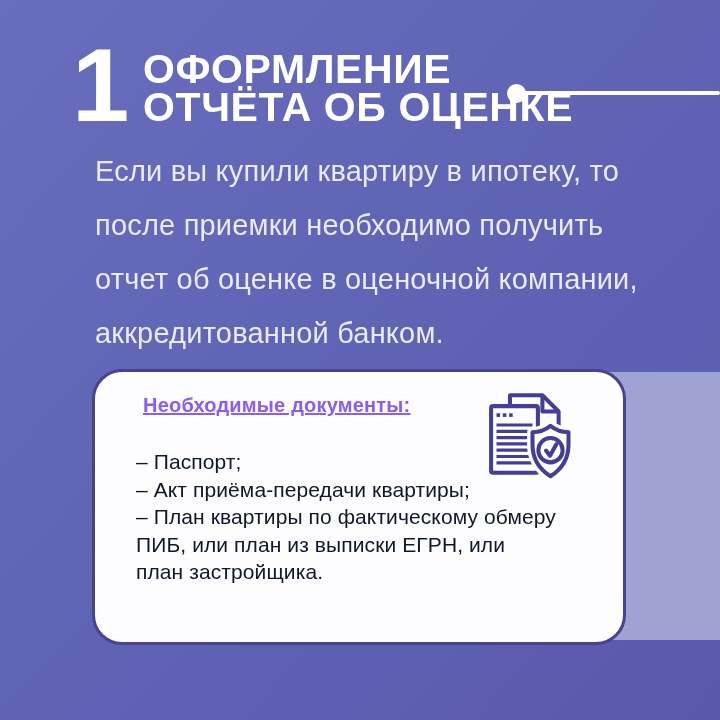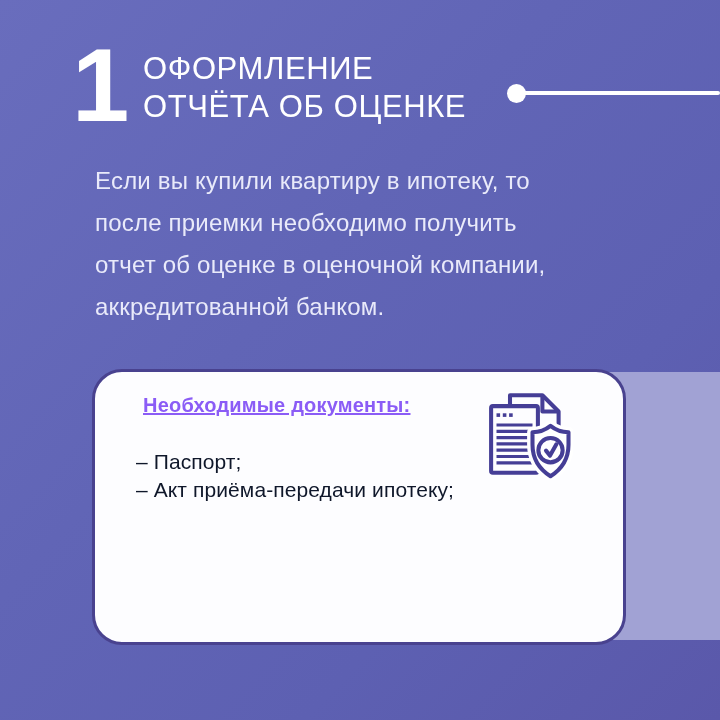--- a/index.html
+++ b/index.html
@@ -11,36 +11,36 @@
     background:linear-gradient(133deg,#696dbd 0%,#6165b6 40%,#5d60b2 70%,#5a58aa 100%);
   }
 
   
   .step-number {
     position:absolute; left:72px; top:34px;
     font-size:103px; line-height:1; font-weight:700; color:#ffffff;
   }
   .page-title {
     position:absolute; left:143px; top:50px;
-    font-size:31px; line-height:38px; font-weight:400;
+    font-size:41px; line-height:38px; font-weight:700;
     color:#ffffff; letter-spacing:0.6px; white-space:pre-line;
   }
   .connector-dot {
     position:absolute; left:507px; top:84px;
     width:19px; height:19px; border-radius:50%; background:#ffffff;
   }
   .connector-line {
     position:absolute; left:521px; top:91px;
     width:199px; height:4px; background:#ffffff; border-radius:2px;
   }
 
   
   .intro-text {
-    position:absolute; left:95px; top:160px; width:560px;
-    font-size:24px; line-height:42px; font-weight:400;
+    position:absolute; left:95px; top:144px; width:560px;
+    font-size:29px; line-height:54px; font-weight:400;
     color:#e9eafa; white-space:pre-line; letter-spacing:0.2px;
   }
 
   
   .accent-band {
     position:absolute; left:330px; top:372px; width:390px; height:268px;
     background:#a1a2d4;
   }
 
   
@@ -105,17 +105,20 @@
 
       <path d="M75 41 C80 45 87 48 95 48 L95 62 C95 79 86 90 75 97 C64 90 55 79 55 62 L55 48 C63 48 70 45 75 41 Z" fill="#ffffff" stroke="#ffffff" stroke-width="12" stroke-linejoin="round"></path>
 
       <path d="M75 41 C80 45 87 48 95 48 L95 62 C95 79 86 90 75 97 C64 90 55 79 55 62 L55 48 C63 48 70 45 75 41 Z" fill="#ffffff" stroke="#453e96" stroke-width="4.5" stroke-linejoin="round"></path>
       <circle cx="75" cy="68" r="13.5" stroke="#453e96" stroke-width="4.5"></circle>
       <path d="M70 68.5 L74.5 74 L81.5 61.5" stroke="#453e96" stroke-width="4.5" stroke-linecap="round" stroke-linejoin="round"></path>
     </svg>
 
     <div class="doc-list">
         <div class="doc-list-item">– Паспорт;</div>
-        <div class="doc-list-item">– Акт приёма-передачи ипотеку;</div>
+        <div class="doc-list-item">– Акт приёма-передачи квартиры;</div>
+        <div class="doc-list-item">– План квартиры по фактическому обмеру
+ПИБ, или план из выписки ЕГРН, или
+план застройщика.</div>
       </div>
   </div>
 
 </div>
 
 </body></html>

